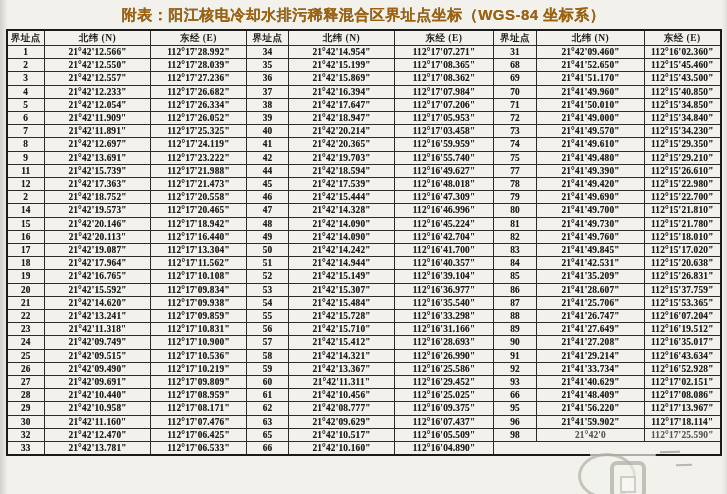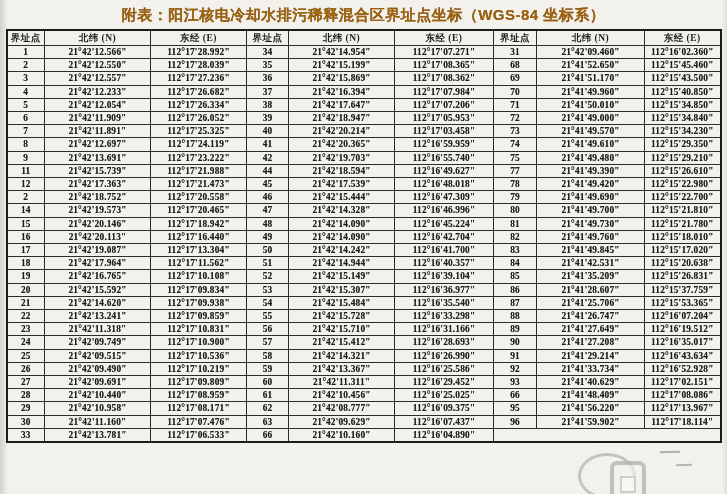--- a/index.html
+++ b/index.html
@@ -416,20 +416,31 @@
         <td class="lat">21°42'11.160"</td>
         <td class="lon">112°17'07.476"</td>
         <td class="no">63</td>
         <td class="lat">21°42'09.629"</td>
         <td class="lon">112°16'07.437"</td>
         <td class="no">96</td>
         <td class="lat">21°41'59.902"</td>
         <td class="lon">112°17'18.114"</td>
       </tr>
       <tr>
+        <td class="no">32</td>
+        <td class="lat">21°42'12.470"</td>
+        <td class="lon">112°17'06.425"</td>
+        <td class="no">65</td>
+        <td class="lat">21°42'10.517"</td>
+        <td class="lon">112°16'05.509"</td>
+        <td class="no">98</td>
+        <td class="lat obscured">21°42'0</td>
+        <td class="lon obscured">112°17'25.590"</td>
+      </tr>
+      <tr>
         <td class="no">33</td>
         <td class="lat">21°42'13.781"</td>
         <td class="lon">112°17'06.533"</td>
         <td class="no">66</td>
         <td class="lat">21°42'10.160"</td>
         <td class="lon">112°16'04.890"</td>
         <td colspan="3" class="empty"></td>
       </tr>
     </tbody>
 </table>

